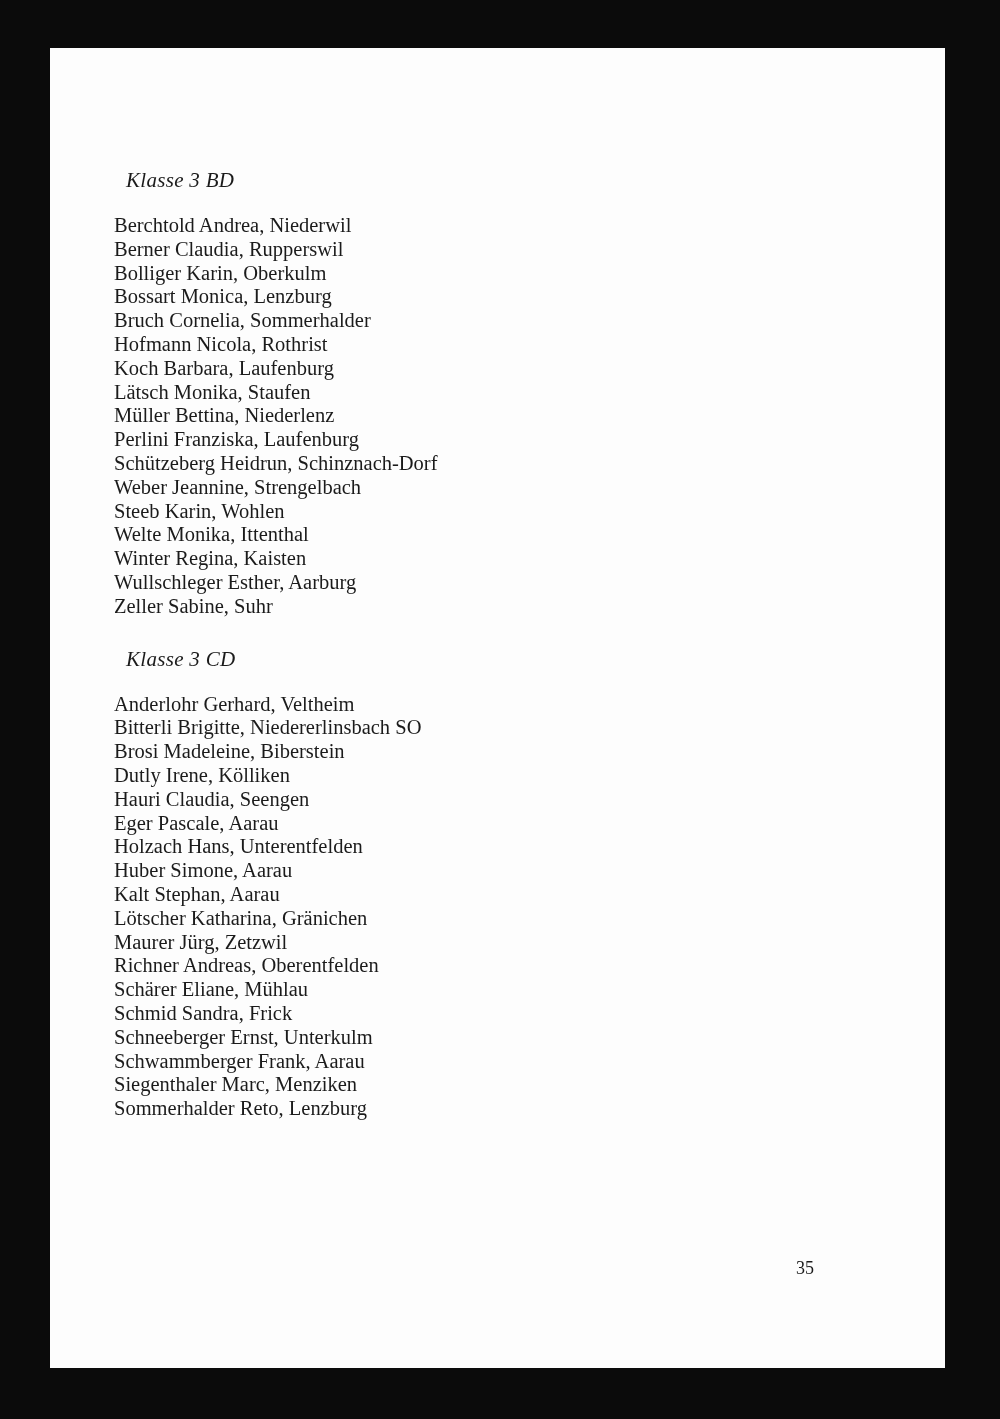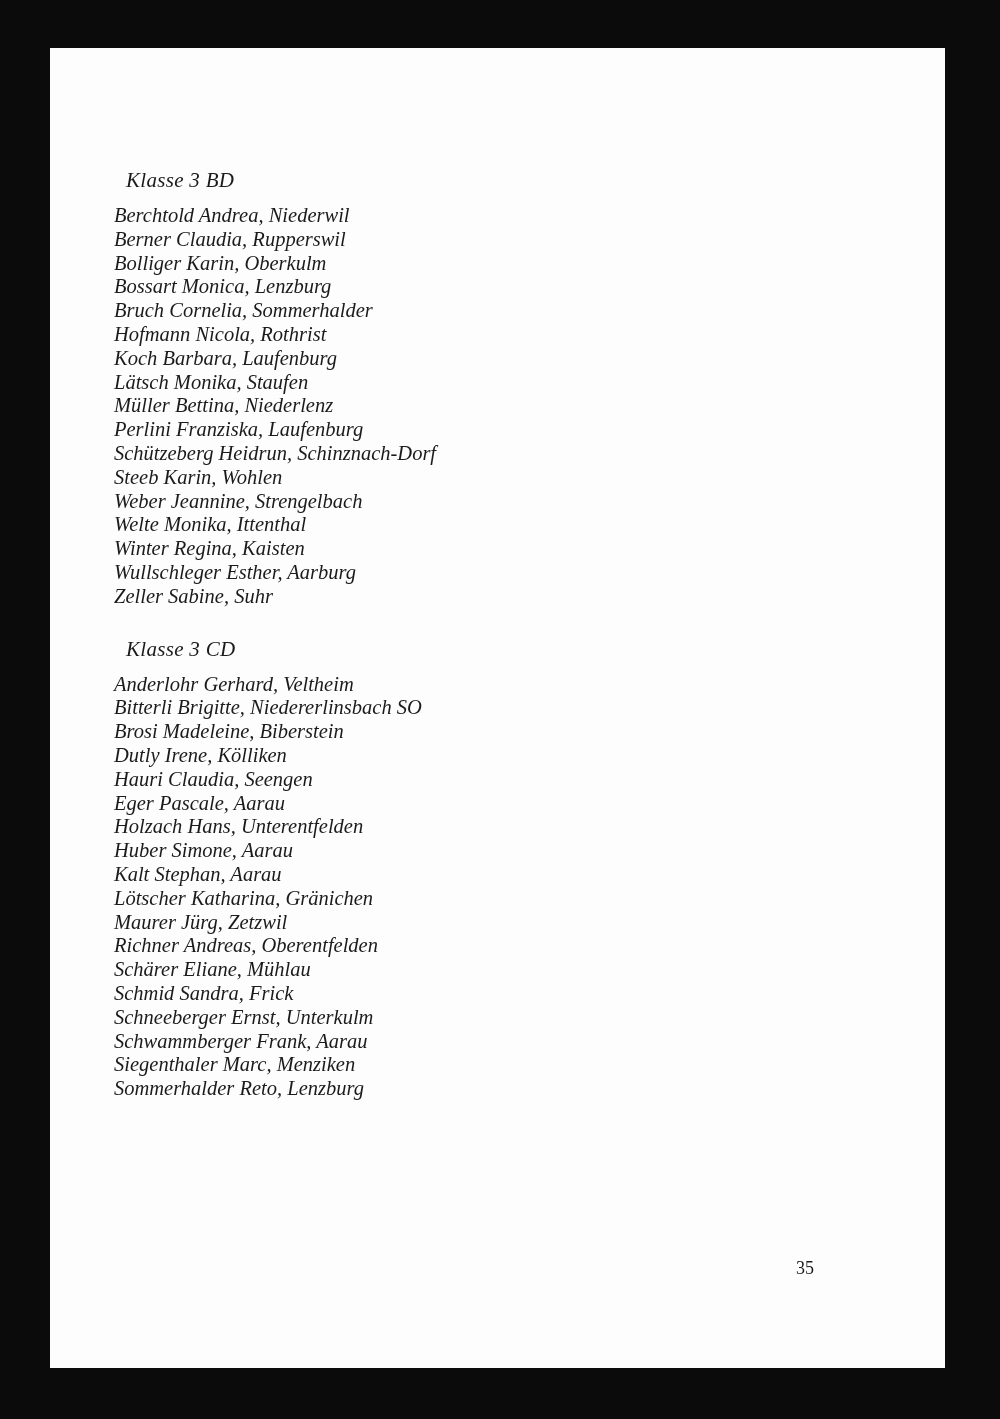--- a/index.html
+++ b/index.html
@@ -38,22 +38,21 @@
   .heading {
     margin: 12px;
     font-style: italic;
     font-weight: normal;
     font-size: 21px;
     line-height: 24px;
     letter-spacing: 0.3px;
     color: #1b1b1b;
   }
   .entries {
-    margin-top: 2px;
-    font-style: italic;
+    margin-top: 22px;
   }
   .entry {
     font-size: 20.5px;
     line-height: 23.8px;
     white-space: nowrap;
     color: #1b1b1b;
   }
   .section-2 {
     margin-top: 28px;
   }
@@ -80,22 +79,22 @@
             <div class="entry">Berner Claudia, Rupperswil</div>
             <div class="entry">Bolliger Karin, Oberkulm</div>
             <div class="entry">Bossart Monica, Lenzburg</div>
             <div class="entry">Bruch Cornelia, Sommerhalder</div>
             <div class="entry">Hofmann Nicola, Rothrist</div>
             <div class="entry">Koch Barbara, Laufenburg</div>
             <div class="entry">Lätsch Monika, Staufen</div>
             <div class="entry">Müller Bettina, Niederlenz</div>
             <div class="entry">Perlini Franziska, Laufenburg</div>
             <div class="entry">Schützeberg Heidrun, Schinznach-Dorf</div>
+            <div class="entry">Weber Jeannine, Strengelbach</div>
             <div class="entry">Steeb Karin, Wohlen</div>
-            <div class="entry">Weber Jeannine, Strengelbach</div>
             <div class="entry">Welte Monika, Ittenthal</div>
             <div class="entry">Winter Regina, Kaisten</div>
             <div class="entry">Wullschleger Esther, Aarburg</div>
             <div class="entry">Zeller Sabine, Suhr</div>
           </div>
       </section>
 
       <section class="class-section section-2">
         <h2 class="heading">Klasse 3 CD</h2>
         <div class="entries">

